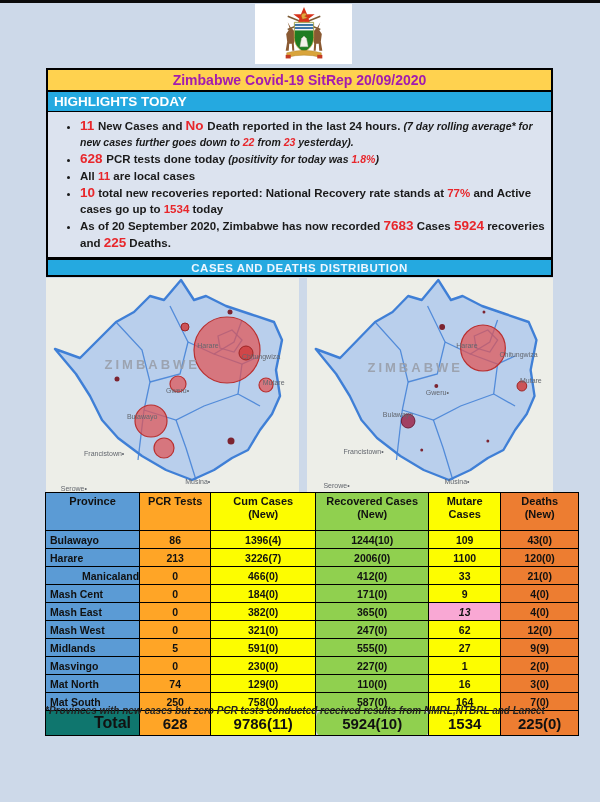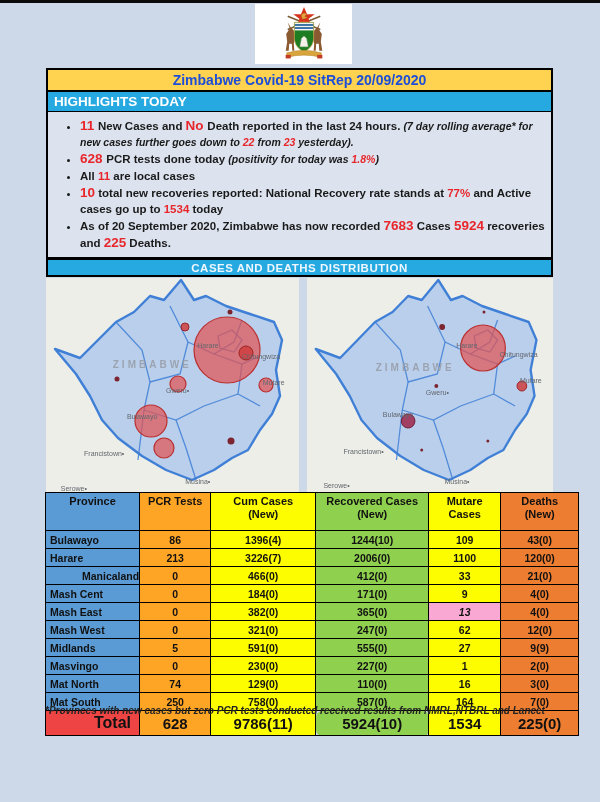--- a/index.html
+++ b/index.html
@@ -3,42 +3,42 @@
 <meta charset="utf-8">
 <style>
   html,body{margin:0;padding:0;}
   body{width:600px;height:802px;position:relative;background:#cdd9e9;
        font-family:"Liberation Sans","DejaVu Sans",sans-serif;overflow:hidden;}
   .top-strip{position:absolute;left:0;top:0;width:600px;height:3px;background:#0b0b0b;}
   .emblem-card{position:absolute;left:255px;top:4px;width:97px;height:60px;background:#ffffff;
                display:flex;align-items:center;justify-content:center;}
   .doc{position:absolute;left:46px;top:68px;width:507px;}
   .title-bar{height:20px;background:#ffd24f;border:2px solid #000;display:flex;align-items:center;
-             justify-content:center;font-size:14px;font-weight:bold;color:#1d4ed8;}
+             justify-content:center;font-size:14px;font-weight:bold;color:#a21caf;}
   .hl-header{height:19px;background:#25a9e0;border-left:2px solid #000;border-right:2px solid #000;
              display:flex;align-items:center;font-size:13.5px;font-weight:bold;color:#fff;padding-left:6px;}
   .hl-body{background:#dce3ef;border:2px solid #000;border-top:1px solid #000;padding:4px 0 4px 0;}
   .hl-body ul{margin:2px 0;padding-left:32px;}
   .hl-body li{font-size:11.5px;font-weight:bold;color:#1a1a1a;line-height:15.5px;margin-bottom:1px;}
   .seg{white-space:pre-wrap;}
   .seg.num{color:#e8262b;font-size:13.5px;}
   .seg.red{color:#e8262b;}
   .seg.it{font-style:italic;font-size:10.5px;}
   .seg.itred{font-style:italic;font-size:10.5px;color:#e8262b;}
   .section-bar{height:15px;background:#25a9e0;border:2px solid #000;border-top:1px solid #000;
                display:flex;align-items:center;justify-content:center;
                font-size:11.5px;font-weight:bold;color:#eef7ff;letter-spacing:.5px;}
   .maps-row{display:flex;gap:8px;margin-top:1px;}
   .map-panel{position:relative;height:216px;background:#edeee8;overflow:hidden;}
   .map-panel.left{width:253px;}
   .map-panel.right{width:246px;}
   .map-panel svg{position:absolute;left:0;top:0;width:100%;height:100%;}
   .map-label{position:absolute;transform:translate(-50%,-50%);font-size:7px;color:#63676e;
              white-space:nowrap;pointer-events:none;}
-  .map-label.country{font-size:10px;font-weight:bold;color:#979ca6;letter-spacing:3px;opacity:.85;}
+  .map-label.country{font-size:13px;font-weight:bold;color:#979ca6;letter-spacing:3px;opacity:.85;}
   .c-big{fill:rgba(224,83,83,.72);stroke:#b93030;stroke-width:1.2;}
   .c-mid{fill:rgba(207,62,62,.85);stroke:#9c2424;stroke-width:1;}
   .c-dark{fill:rgba(158,48,84,.9);stroke:#6d1d36;stroke-width:1;}
   .c-dot{fill:#7c2430;stroke:none;}
   .zw-outline{fill:#b9cfec;stroke:#3f7fd6;stroke-width:2.4;stroke-linejoin:round;}
   .zw-inner{fill:none;stroke:#3f7fd6;stroke-width:1.3;opacity:.85;}
   table.data{position:absolute;left:45px;top:492px;border-collapse:collapse;table-layout:fixed;}
   table.data th,table.data td{border:1.5px solid #000;font-weight:bold;color:#111;
       text-align:center;padding:0;overflow:hidden;white-space:nowrap;}
   table.data th{font-size:11px;line-height:13px;height:35px;vertical-align:top;padding-top:2px;}
@@ -276,21 +276,21 @@
       </tr>
       <tr>
         <td class="prov" style="background: rgb(91, 155, 213);">Mat South</td>
         <td style="background: rgb(255, 165, 38);">250</td>
         <td style="background: rgb(253, 253, 0);">758(0)</td>
         <td style="background: rgb(144, 208, 79);">587(0)</td>
         <td style="background: rgb(253, 253, 0);">164</td>
         <td style="background: rgb(237, 125, 49);">7(0)</td>
       </tr>
       <tr class="total">
-        <td class="prov" style="background: #ef4444; padding-left: 48px;">Total</td>
+        <td class="prov" style="background: #0f766e; padding-left: 48px;">Total</td>
         <td style="background: rgb(255, 165, 38);">628</td>
         <td style="background: rgb(253, 253, 0);">9786(11)</td>
         <td style="background: rgb(144, 208, 79); border-radius: 6px;">5924(10)</td>
         <td style="background: rgb(253, 253, 0);">1534</td>
         <td style="background: rgb(237, 125, 49);">225(0)</td>
       </tr>
     </tbody>
 </table>
 
 <div class="footnote">*Provinces with new cases but zero PCR tests conducted received results from NMRL,NTBRL and Lancet</div>

